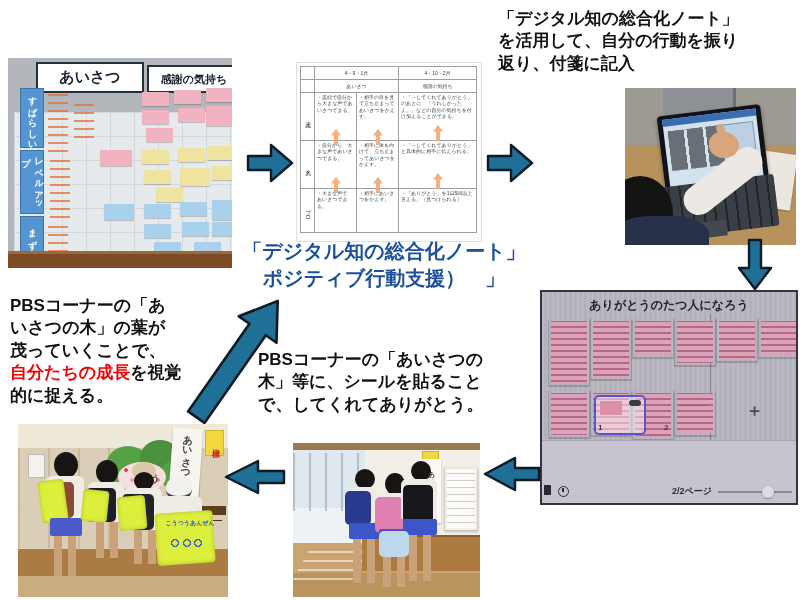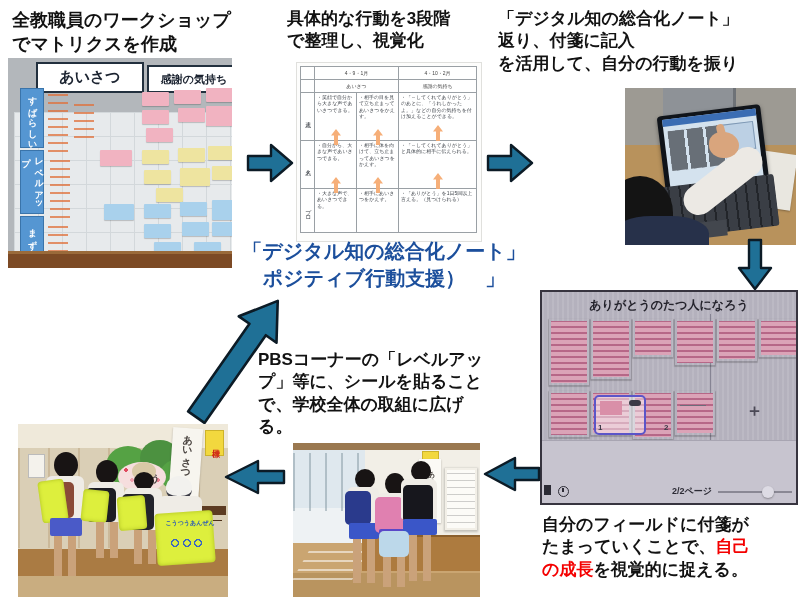--- a/index.html
+++ b/index.html
@@ -127,24 +127,20 @@
   .hw .minitree{position:absolute;left:106px;top:40px;width:16px;height:22px;background:#67a050;border-radius:45%;}
 
   .txt-red{color:#d03028;}
   .txt-dark{color:#4a4440;}
 </style>
 </head>
 <body>
 
 <div class="slide">
 
-  <div class="cap" style="left:12px;top:9px;width:236px;font-size:18px;">
-    <div>全教職員のワークショップ</div>
-    <div>でマトリクスを作成</div>
-  </div>
 
   <div class="photo wb" style="left:8px;top:58px;width:224px;height:210px;">
     <div class="board"></div>
     <div class="hdr" style="left:28px;top:4px;width:104px;height:27px;font-size:15px;">あいさつ</div>
     <div class="hdr" style="left:139px;top:7px;width:90px;height:24px;font-size:11px;">感謝の気持ち</div>
     <div class="rowlab" style="top:30px;height:58px;">すばらしい</div>
     <div class="rowlab" style="top:92px;height:62px;">レベルアップ</div>
     <div class="rowlab" style="top:158px;height:78px;">まずここから</div>
 
     <div class="scrib" style="left:40px;top:36px;height:58px;"></div>
@@ -173,24 +169,20 @@
     <i class="note b" style="left:204px;top:142px;width:26px;height:20px;"></i>
     <i class="note b" style="left:136px;top:166px;"></i>
     <i class="note b" style="left:174px;top:164px;"></i>
     <i class="note b" style="left:204px;top:164px;"></i>
     <i class="note b" style="left:146px;top:184px;"></i>
     <i class="note b" style="left:186px;top:184px;"></i>
     <i class="note b" style="left:160px;top:194px;"></i>
     <div class="rail"></div>
   </div>
 
-  <div class="cap" style="left:287px;top:8px;width:200px;">
-    <div>具体的な行動を3段階</div>
-    <div>で整理し、視覚化</div>
-  </div>
 
   <div class="photo mx" style="left:296px;top:62px;width:184px;height:178px;">
     <div class="grid">
       <div class="c h"></div>
       <div class="c h" style="grid-column:2/4;">4・9・1月</div>
       <div class="c h">4・10・2月</div>
       <div class="c h"></div>
       <div class="c h" style="grid-column:2/4;">あいさつ</div>
       <div class="c h">感謝の気持ち</div>
 
@@ -212,22 +204,22 @@
     <i class="oarr" style="left:34px;top:66px;"></i>
     <i class="oarr" style="left:76px;top:66px;"></i>
     <i class="oarr" style="left:136px;top:62px;"></i>
     <i class="oarr" style="left:34px;top:114px;"></i>
     <i class="oarr" style="left:76px;top:114px;"></i>
     <i class="oarr" style="left:136px;top:110px;"></i>
   </div>
 
   <div class="cap" style="left:498px;top:8px;width:300px;">
     <div>「デジタル知の総合化ノート」</div>
+    <div>を活用して、自分の行動を振り</div>
     <div>返り、付箋に記入</div>
-    <div>を活用して、自分の行動を振り</div>
   </div>
 
   <div class="photo lp" style="left:625px;top:88px;width:171px;height:157px;">
     <div class="cab"></div>
     <div class="paper"></div>
     <div class="screen">
       <div class="inner">
         <div class="bar"></div>
         <div class="thumbs"></div>
         <div class="pane"></div>
@@ -293,33 +285,33 @@
         <div class="clock"></div>
         <span style="position:absolute;left:30px;top:19px;">タイマー</span>
         <span style="position:absolute;left:130px;top:2px;">2/2ページ</span>
       </div>
       <div class="slider">
         <div class="knob"></div>
       </div>
     </div>
   </div>
 
-  <div class="cap" style="left:542px;top:514px;width:216px;">
-    <span>自分のフィールドに付箋がたまっていくことで、</span><span class="red">自己の成長</span><span>を視覚的に捉える。</span>
-  </div>
-
+
+  <div class="cap" style="left:10px;top:295px;width:172px;">
+    <span>PBSコーナーの「あいさつの木」の葉が茂っていくことで、</span><span class="red">自分たちの成長</span><span>を視覚的に捉える。</span>
+  </div>
 
   <div class="arrow" style="left:163px;top:332px;transform:rotate(-55deg);">
     <svg width="148" height="54" viewBox="0 0 148 54">
         <polygon points="3,17 110,17 110,4 145,27 110,50 110,37 3,37" fill="#1f7096" stroke="#0c1b26" stroke-width="2.6" stroke-linejoin="round"></polygon>
       </svg>
   </div>
 
   <div class="cap" style="left:258px;top:349px;width:230px;">
-    <span>PBSコーナーの「レベルアップ」等に、シールを貼ることで、学校全体の取組に広げる。</span>
+    <span>PBSコーナーの「あいさつの木」等に、シールを貼ることで、してくれてありがとう。</span>
   </div>
 
   <div class="photo tp" style="left:18px;top:424px;width:210px;height:173px;">
     <div class="strips"></div>
     <div class="sign"></div>
     <div class="blob" style="left:88px;top:22px;width:44px;height:40px;background:#55a244;"></div>
     <div class="blob" style="left:122px;top:16px;width:40px;height:36px;background:#4c9140;"></div>
     <div class="blob" style="left:142px;top:36px;width:32px;height:30px;background:#55a244;"></div>
     <div class="flowers"></div>
     <div class="trunk"></div>

